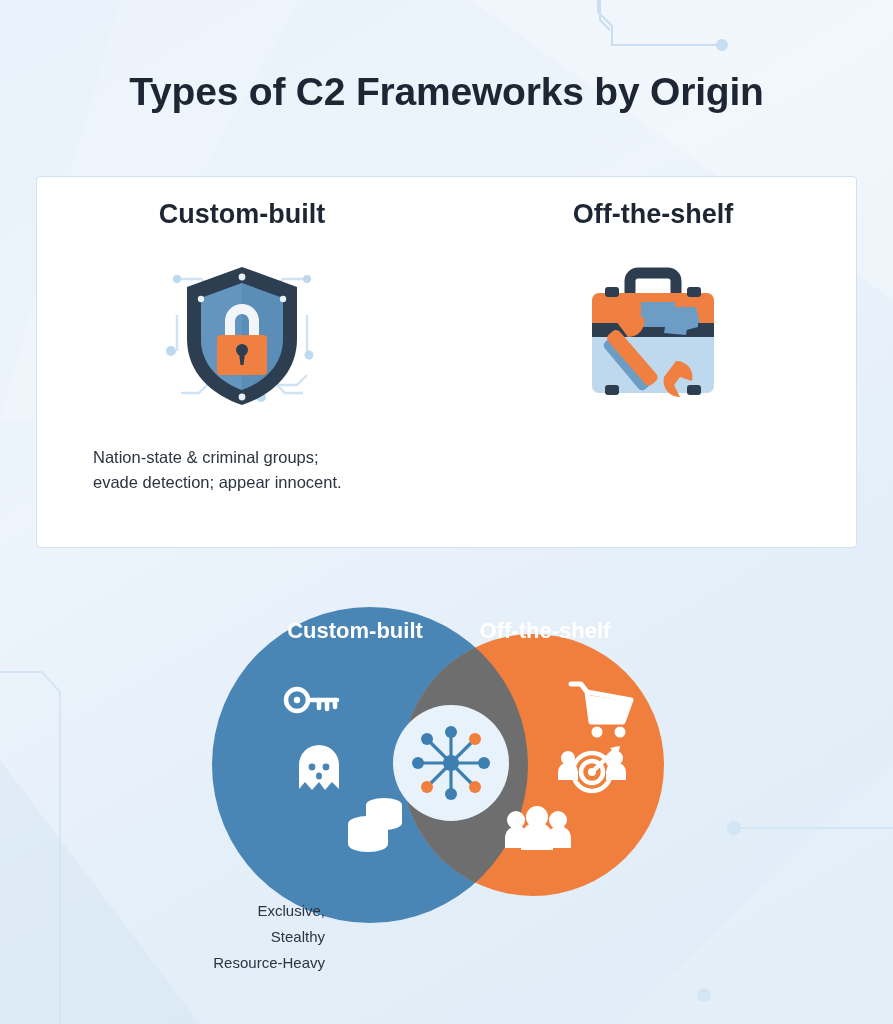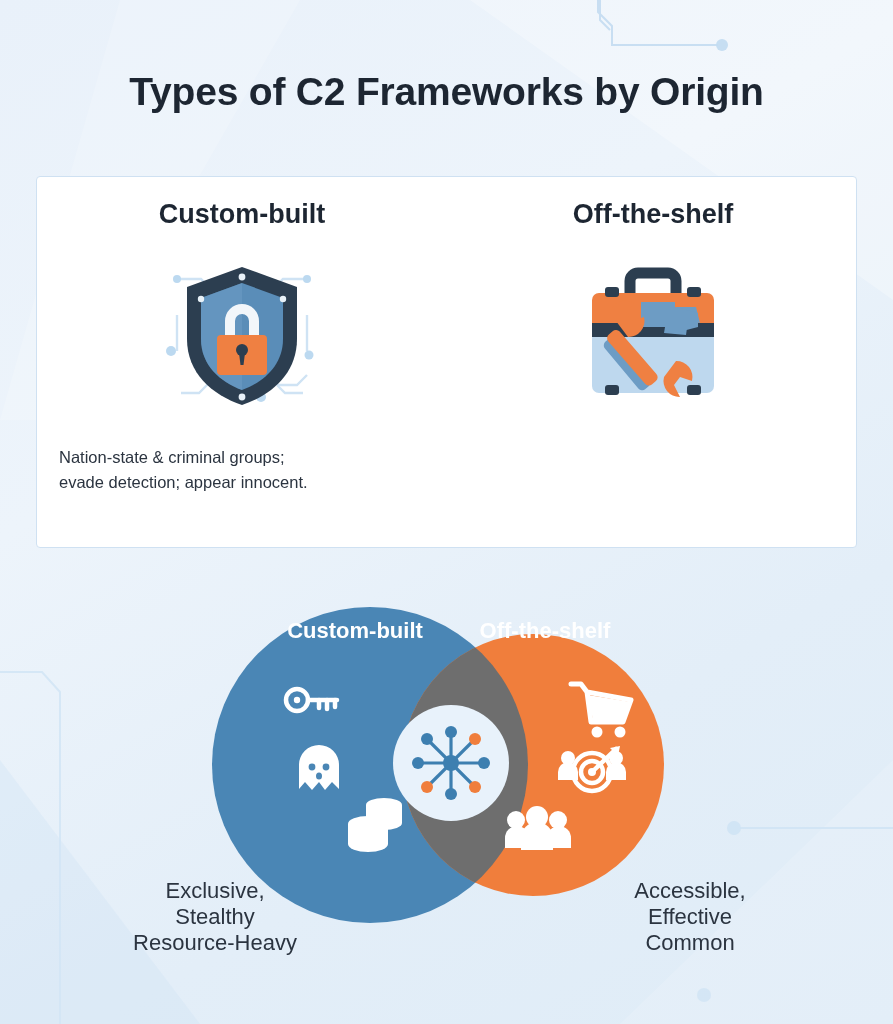--- a/index.html
+++ b/index.html
@@ -97,25 +97,26 @@
     position: absolute;
     left: 0;
     top: 560px;
     width: 893px;
     height: 440px;
   }
   .venn-svg { position: absolute; left: 0; top: 0; }
 
   .venn-caption {
     position: absolute;
-    font-size: 22px;
+    font-size: 15px;
     line-height: 26px;
     color: #2b3440;
-    text-align: center;
+    text-align: right;
     white-space: pre-line;
+    margin-top: 20px;
   }
   .caption-left  { left: 105px; top: 318px; width: 220px; }
   .caption-right { left: 590px; top: 318px; width: 200px; }
 </style>
 </head>
 <body>
 
 <div class="page">
 
   <svg class="bg-deco" viewBox="0 0 893 1024" xmlns="http://www.w3.org/2000/svg">
@@ -169,21 +170,21 @@
         <circle cx="126" cy="44" r="3.2" fill="#e8f1f8"></circle>
         <circle cx="85" cy="142" r="3.4" fill="#e8f1f8"></circle>
 
         <path d="M 68 82 L 68 66 A 17 17 0 0 1 102 66 L 102 82 L 92 82 L 92 66 A 7 7 0 0 0 78 66 L 78 82 Z" fill="#f2f6fa"></path>
 
         <rect x="60" y="80" width="50" height="40" rx="4" fill="#ef8042"></rect>
         <circle cx="85" cy="95" r="6" fill="#2c3e50"></circle>
         <path d="M 82 98 L 88 98 L 86.5 110 L 83.5 110 Z" fill="#2c3e50"></path>
       </svg>
 
-      <div class="col-desc" style="white-space: pre-line;">Nation-state &amp; criminal groups;
+      <div class="col-desc" style="white-space: pre-line; margin-left: 34px;">Nation-state &amp; criminal groups;
 evade detection; appear innocent.</div>
     </div>
 
     <div class="col col-right">
       <div class="col-head">Off-the-shelf</div>
 
       <svg class="col-icon" viewBox="0 0 170 160" xmlns="http://www.w3.org/2000/svg">
 
         <path d="M 62 40 L 62 26 A 8 8 0 0 1 70 18 L 100 18 A 8 8 0 0 1 108 26 L 108 40" stroke="#2c3e50" stroke-width="11" fill="none" stroke-linecap="round"></path>
 
@@ -316,18 +317,15 @@
         <circle cx="53" cy="12" r="9"></circle>
         <path d="M 42 40 L 42 30 A 12 12 0 0 1 66 30 L 66 40 Z"></path>
         <circle cx="32" cy="9" r="11"></circle>
         <path d="M 16 42 L 16 30 A 16 16 0 0 1 48 30 L 48 42 Z"></path>
       </g>
     </svg>
 
     <div class="venn-caption caption-left">Exclusive,
 Stealthy
 Resource-Heavy</div>
-    <div class="venn-caption caption-right">Accessible,
-Effective
-Common</div>
   </div>
 
 </div>
 
 </body></html>

